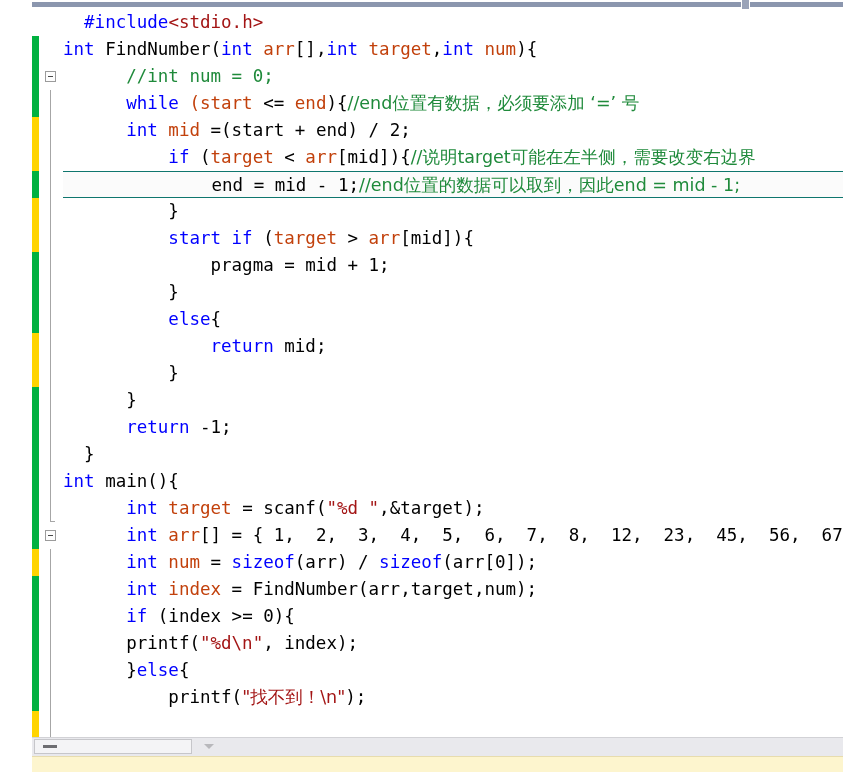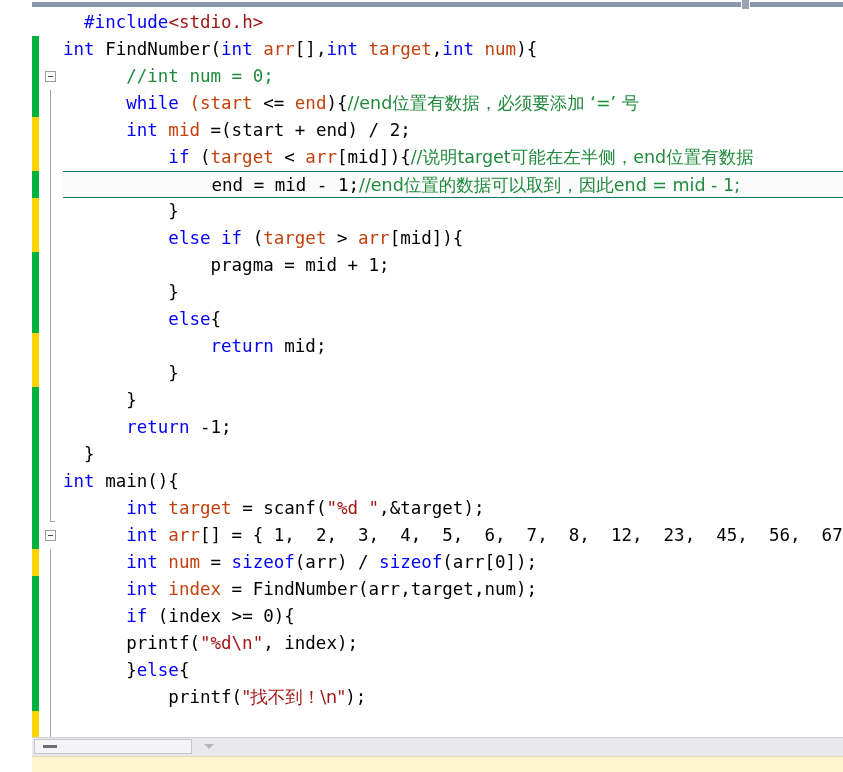--- a/index.html
+++ b/index.html
@@ -265,24 +265,24 @@
       <div class="fold-line" style="top: 729px; height: 27px;"></div>
       <div class="fold-line" style="top: 756px; height: 27px;"></div>
     </div>
 
   <div id="code-area">
       <div class="code-line"><span class="t-id">  </span><span class="t-pre">#include</span><span class="t-inc">&lt;stdio.h&gt;</span></div>
       <div class="code-line"><span class="t-key">int</span><span class="t-fn"> FindNumber</span><span class="t-op">(</span><span class="t-key">int</span><span class="t-par"> arr</span><span class="t-op">[],</span><span class="t-key">int</span><span class="t-par"> target</span><span class="t-op">,</span><span class="t-key">int</span><span class="t-par"> num</span><span class="t-op">){</span></div>
       <div class="code-line"><span class="t-id">      </span><span class="t-cmt">//int num = 0;</span></div>
       <div class="code-line"><span class="t-id">      </span><span class="t-key">while</span><span class="t-par"> (start </span><span class="t-op">&lt;= </span><span class="t-par">end</span><span class="t-op">){</span><span class="t-cmt cjk">//end位置有数据，必须要添加 ‘=’ 号</span></div>
       <div class="code-line"><span class="t-id">      </span><span class="t-key">int</span><span class="t-par"> mid</span><span class="t-op"> =(start + end) / </span><span class="t-num">2;</span></div>
-      <div class="code-line"><span class="t-id">          </span><span class="t-key">if</span><span class="t-op"> (</span><span class="t-par">target</span><span class="t-op"> &lt; </span><span class="t-par">arr</span><span class="t-op">[mid]){</span><span class="t-cmt cjk">//说明target可能在左半侧，end位置有数据</span></div>
+      <div class="code-line"><span class="t-id">          </span><span class="t-key">if</span><span class="t-op"> (</span><span class="t-par">target</span><span class="t-op"> &lt; </span><span class="t-par">arr</span><span class="t-op">[mid]){</span><span class="t-cmt cjk">//说明target可能在左半侧，需要改变右边界</span></div>
       <div class="code-line current"><span class="t-id">              </span><span class="t-id">end = mid - 1;</span><span class="t-cmt cjk">//end位置的数据可以取到，因此end = mid - 1;</span></div>
       <div class="code-line"><span class="t-op">          }</span></div>
-      <div class="code-line"><span class="t-id">          </span><span class="t-key">else if</span><span class="t-op"> (</span><span class="t-par">target</span><span class="t-op"> &gt; </span><span class="t-par">arr</span><span class="t-op">[mid]){</span></div>
+      <div class="code-line"><span class="t-id">          </span><span class="t-key">start if</span><span class="t-op"> (</span><span class="t-par">target</span><span class="t-op"> &gt; </span><span class="t-par">arr</span><span class="t-op">[mid]){</span></div>
       <div class="code-line"><span class="t-id">              pragma = mid + </span><span class="t-num">1;</span></div>
       <div class="code-line"><span class="t-op">          }</span></div>
       <div class="code-line"><span class="t-id">          </span><span class="t-key">else</span><span class="t-op">{</span></div>
       <div class="code-line"><span class="t-id">              </span><span class="t-key">return</span><span class="t-id"> mid;</span></div>
       <div class="code-line"><span class="t-op">          }</span></div>
       <div class="code-line"><span class="t-op">      }</span></div>
       <div class="code-line"><span class="t-id">      </span><span class="t-key">return</span><span class="t-op"> -</span><span class="t-num">1;</span></div>
       <div class="code-line"><span class="t-op">  }</span></div>
       <div class="code-line"><span class="t-key">int</span><span class="t-fn"> main</span><span class="t-op">(){</span></div>
       <div class="code-line"><span class="t-id">      </span><span class="t-key">int</span><span class="t-par"> target</span><span class="t-id"> = scanf(</span><span class="t-str">"%d "</span><span class="t-id">,&amp;target);</span></div>

